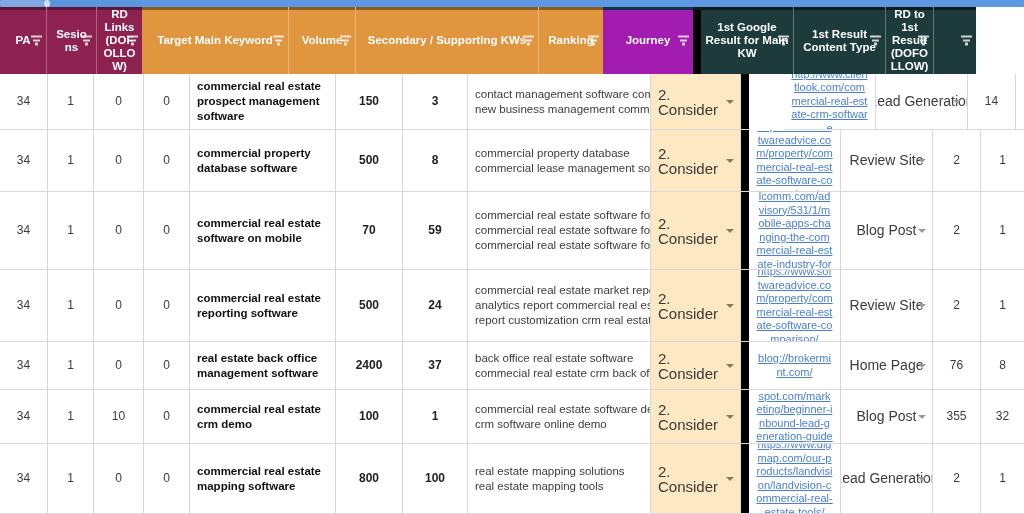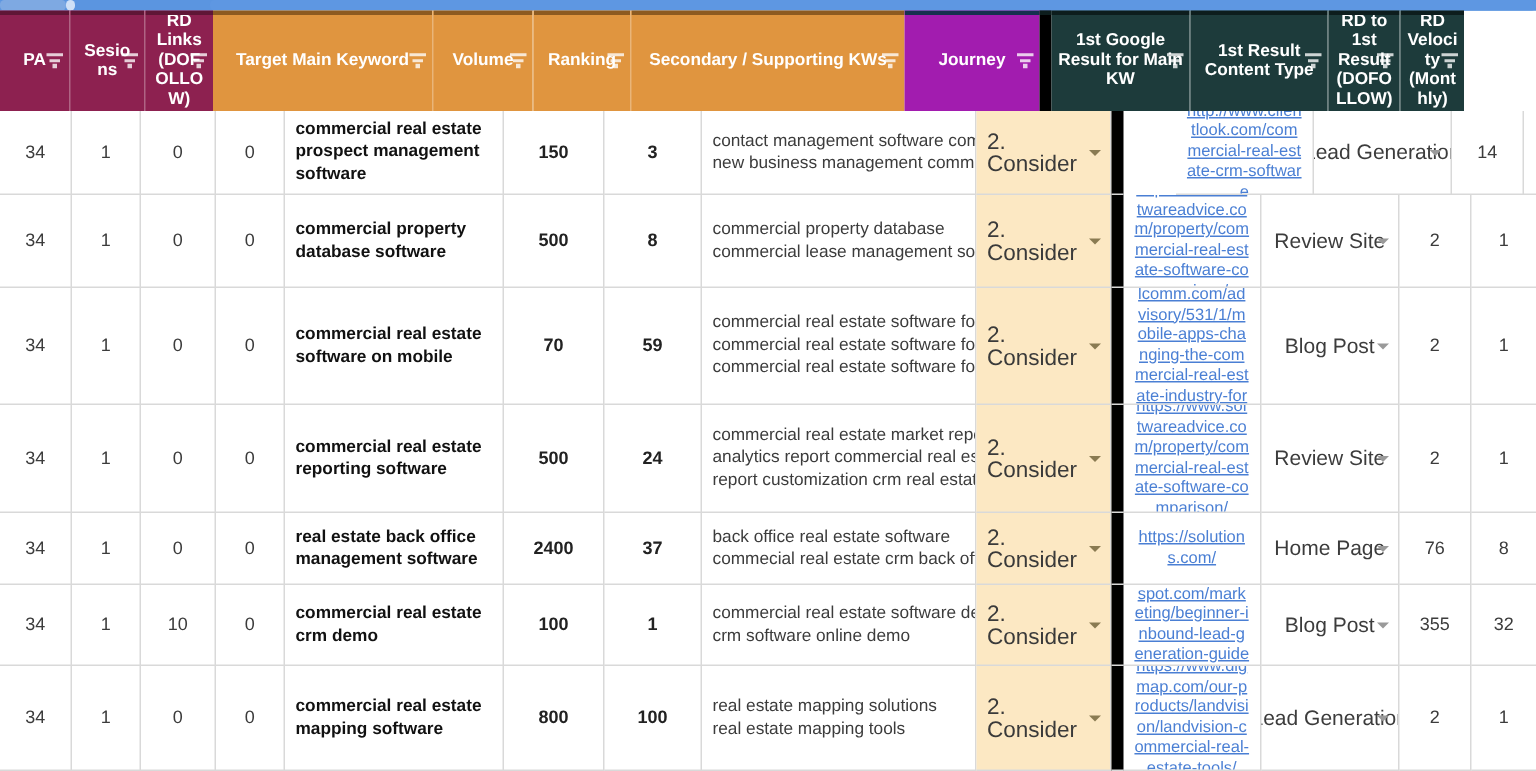--- a/index.html
+++ b/index.html
@@ -165,32 +165,32 @@
       </div>
       <div class="hc grp-orange samegrp" style="width: 67px; flex: 0 0 67px;">
         <div class="top-accent acc-orange"></div>
         <span class="lbl">Volume</span>
         <span class="filter-ico">
           <i></i>
           <i></i>
           <i></i>
         </span>
       </div>
+      <div class="hc grp-orange samegrp" style="width: 183px; flex: 0 0 183px;">
+        <div class="top-accent acc-orange"></div>
+        <span class="lbl">Secondary / Supporting KWs</span>
+        <span class="filter-ico">
+          <i></i>
+          <i></i>
+          <i></i>
+        </span>
+      </div>
       <div class="hc grp-orange samegrp" style="width: 65px; flex: 0 0 65px;">
         <div class="top-accent acc-orange"></div>
         <span class="lbl">Ranking</span>
-        <span class="filter-ico">
-          <i></i>
-          <i></i>
-          <i></i>
-        </span>
-      </div>
-      <div class="hc grp-orange samegrp" style="width: 183px; flex: 0 0 183px;">
-        <div class="top-accent acc-orange"></div>
-        <span class="lbl">Secondary / Supporting KWs</span>
         <span class="filter-ico">
           <i></i>
           <i></i>
           <i></i>
         </span>
       </div>
       <div class="hc grp-navy" style="width: 90px; flex: 0 0 90px;">
         <div class="top-accent acc-navy"></div>
         <span class="lbl">Journey</span>
         <span class="filter-ico">
@@ -231,25 +231,20 @@
 (DOFO
 LLOW)</span>
         <span class="filter-ico">
           <i></i>
           <i></i>
           <i></i>
         </span>
       </div>
       <div class="hc grp-teal samegrp" style="width: 43px; flex: 0 0 43px;">
         <div class="top-accent acc-dark"></div>
-        <span class="lbl">RD
-Veloci
-ty
-(Mont
-hly)</span>
         <span class="filter-ico">
           <i></i>
           <i></i>
           <i></i>
         </span>
       </div>
     </div>
 
   <div class="grid" id="grid">
       <div class="row" style="height: 56px;">
@@ -348,21 +343,21 @@
         <div class="cell num" style="width: 50px; flex: 0 0 50px;"><span>0</span></div>
         <div class="cell num" style="width: 46px; flex: 0 0 46px;"><span>0</span></div>
         <div class="cell kw" style="width: 146px; flex: 0 0 146px;"><span>real estate back office management software</span></div>
         <div class="cell numb" style="width: 67px; flex: 0 0 67px;"><span>2400</span></div>
         <div class="cell numb" style="width: 65px; flex: 0 0 65px;"><span>37</span></div>
         <div class="cell skw" style="width: 183px; flex: 0 0 183px;"><span>back office real estate software
 commecial real estate crm back office</span></div>
         <div class="cell journey" style="width: 90px; flex: 0 0 90px;"><span>2. Consider</span><span class="dd-arrow"></span></div>
         <div class="cell blackbar" style="width: 8px; flex: 0 0 8px;"></div>
         <div class="cell url" style="width: 92px; flex: 0 0 92px;">
-          <span>https://solutions.com/</span>
+          <span>blog://brokermint.com/</span>
         </div>
         <div class="cell ctype" style="width: 92px; flex: 0 0 92px;">
           <span>Home Page</span>
           <span class="dd-arrow"></span>
         </div>
         <div class="cell num" style="width: 48px; flex: 0 0 48px;"><span>76</span></div>
         <div class="cell num last" style="width: 43px; flex: 0 0 43px;"><span>8</span></div>
       </div>
       <div class="row" style="height: 54px;">
         <div class="cell num" style="width: 48px; flex: 0 0 48px;"><span>34</span></div>

